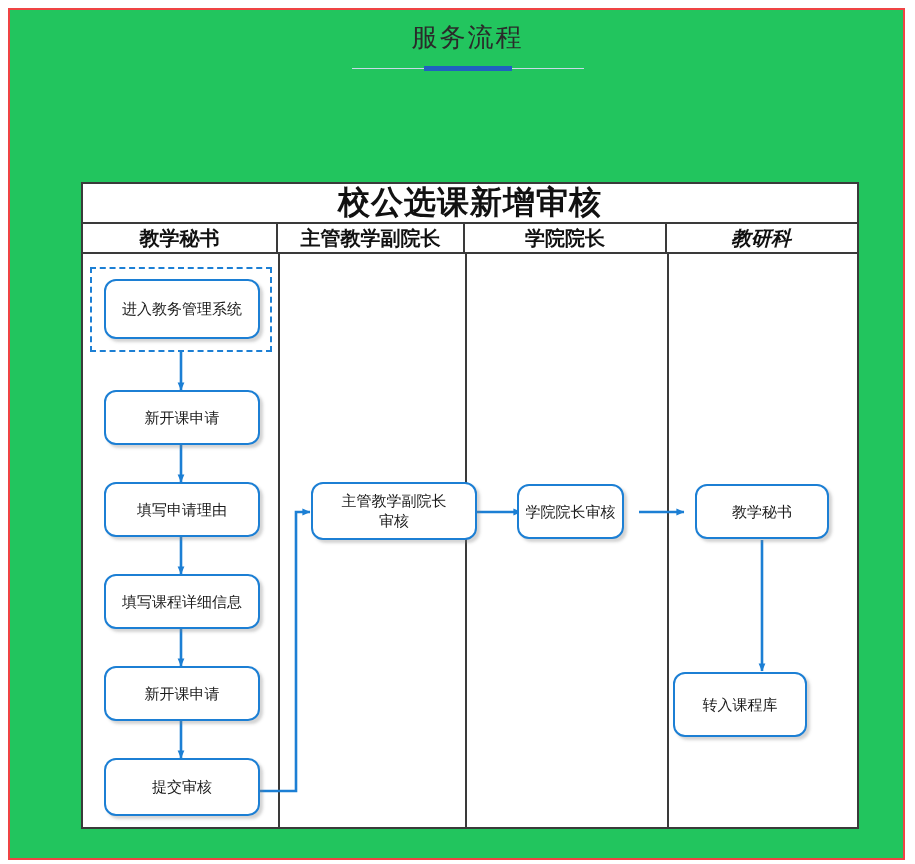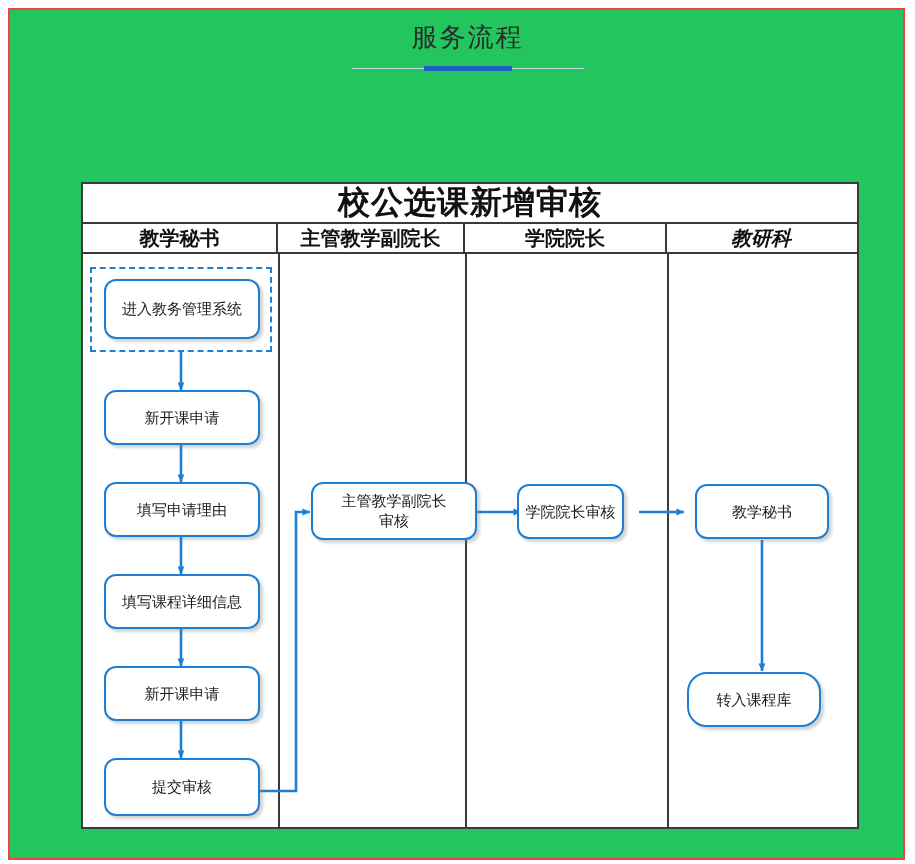--- a/index.html
+++ b/index.html
@@ -237,16 +237,16 @@
 
     <div class="node" style="left:228px; top:298px; width:166px; height:58px; flex-direction:column;">
       <span>主管教学副院长</span>
       <span>审核</span>
     </div>
 
     <div class="node" style="left:434px; top:300px; width:107px; height:55px;">学院院长审核</div>
 
     <div class="node" style="left:612px; top:300px; width:134px; height:55px;">教学秘书</div>
 
-    <div class="node" style="left:604px; top:488px; width:134px; height:55px;border-radius:20px;">转入课程库</div>
+    <div class="node" style="left:590px; top:488px; width:134px; height:65px;">转入课程库</div>
 
   </div>
 </div>
 
 </body></html>

